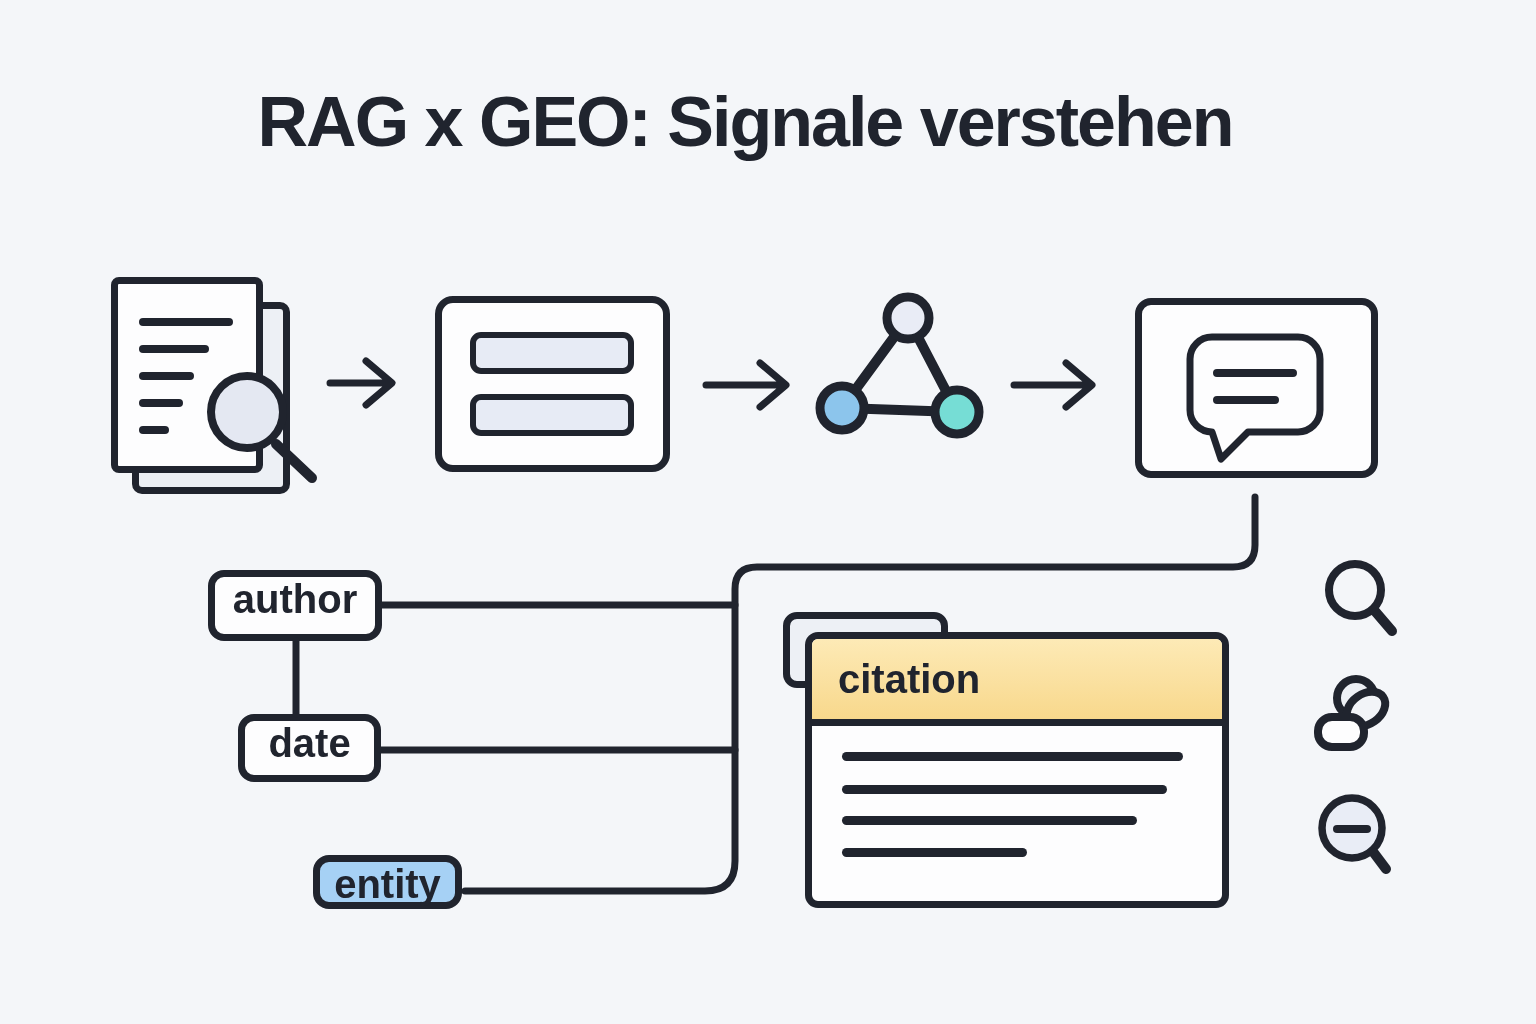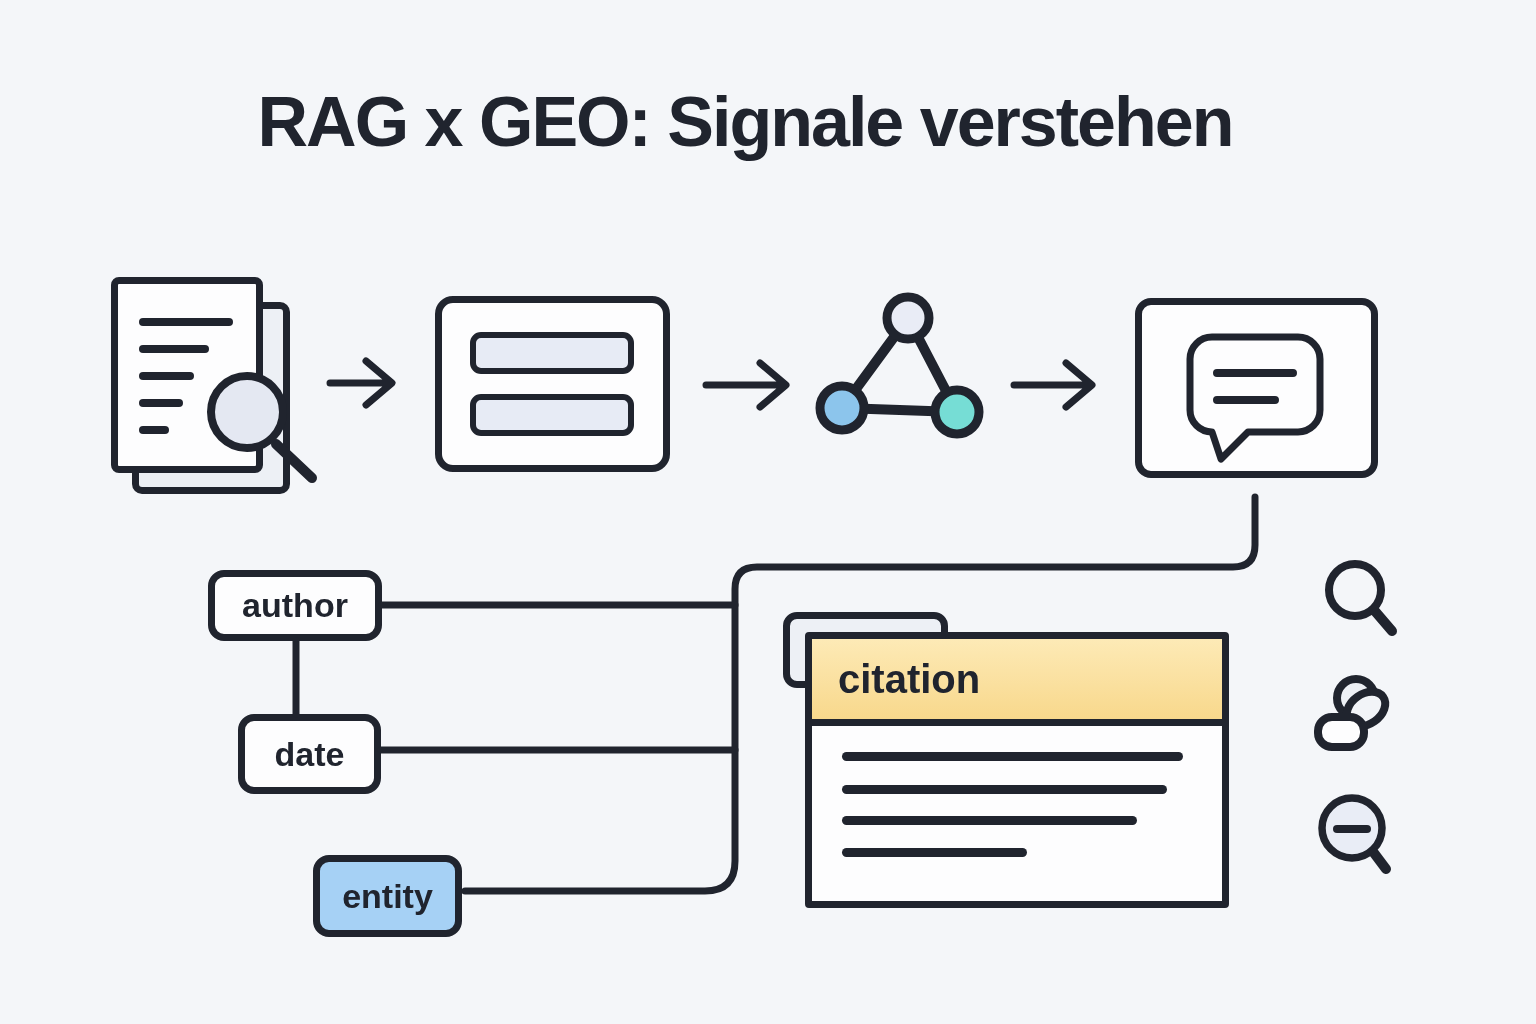--- a/index.html
+++ b/index.html
@@ -55,36 +55,36 @@
     border:6px solid var(--outline);border-radius:11px;
   }
   .cb1{top:332px;} .cb2{top:394px;}
   
   .answer-card{
     left:1135px;top:298px;width:243px;height:180px;
     background:var(--card-white);border:7px solid var(--outline);border-radius:16px;
   }
   
   .label-box{
-    display:flex;align-items:center;justify-content:center;
+    display:flex;justify-content:center;
     background:var(--card-white);
     border:7px solid var(--outline);border-radius:16px;
-    font-size:34px;font-weight:600;color:var(--outline);
+    font-size:40px;font-weight:600;color:var(--outline);
   }
   .author-box{left:208px;top:570px;width:174px;height:71px;}
-  .date-box{left:238px;top:714px;width:143px;height:80px;}
-  .entity-box{left:313px;top:855px;width:149px;height:82px;background:var(--entity-blue,#a6d1f5);}
+  .date-box{left:238px;top:714px;width:143px;height:68px;}
+  .entity-box{left:313px;top:855px;width:149px;height:54px;background:var(--entity-blue,#a6d1f5);}
   
   .citation-shadow{
     left:783px;top:612px;width:165px;height:76px;
     background:var(--gray-fill);border:7px solid var(--outline);border-radius:14px;
   }
   .citation-card{
     left:805px;top:632px;width:424px;height:276px;
-    background:var(--card-white);border:7px solid var(--outline);border-radius:4px;
+    background:var(--card-white);border:7px solid var(--outline);border-radius:13px;
     overflow:hidden;
   }
   .citation-header{
     height:80px;
     background:linear-gradient(180deg,var(--yellow-top,#fdeab6),var(--yellow-bottom,#f8d88c));
     border-bottom:7px solid var(--outline);
     display:flex;align-items:center;
     padding-left:26px;
     font-size:40px;font-weight:600;color:var(--outline);
   }

